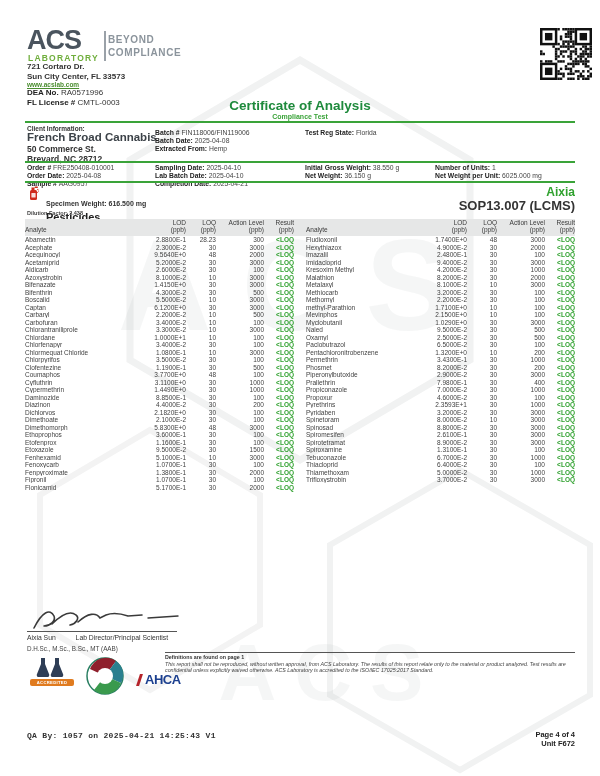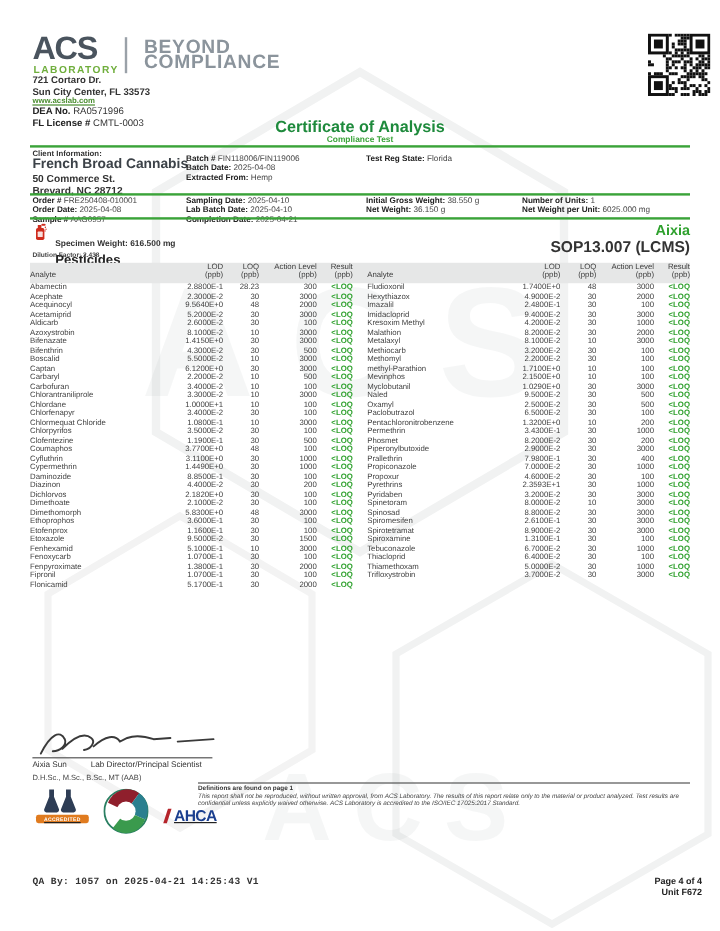--- a/index.html
+++ b/index.html
@@ -6,21 +6,21 @@
   body { background:#888; font-family:"Liberation Sans", sans-serif; }
   .page { width:600px; height:776px; background:#fff; position:relative; margin:0 auto; overflow:hidden; color:#222; }
   .layer { position:absolute; z-index:1; }
   
   .wm { position:absolute; inset:0; z-index:0; pointer-events:none; }
 
   
   .logo-acs { position:absolute; left:27px; top:28px; font-weight:bold; font-size:27px; letter-spacing:-1px; color:#4a545e; line-height:24px; }
   .logo-lab { position:absolute; left:28px; top:53px; font-weight:bold; font-size:8.5px; letter-spacing:1.2px; color:#6fae3c; }
   .logo-pipe { position:absolute; left:104px; top:31px; width:2px; height:30px; background:#9aa1a8; }
-  .logo-tag { position:absolute; left:120px; top:33px; font-size:16px; font-weight:bold; color:#8b949c; letter-spacing:0.6px; line-height:13px; }
+  .logo-tag { position:absolute; left:108px; top:33px; font-size:10px; font-weight:bold; color:#8b949c; letter-spacing:0.6px; line-height:13px; }
   .addr { position:absolute; left:27px; top:62px; font-size:8px; font-weight:bold; color:#333; line-height:9.5px; }
   .weblink { position:absolute; left:27px; top:81px; font-size:6.5px; font-weight:bold; color:#4a8d2f; text-decoration:underline; }
   .lic { position:absolute; left:27px; top:88px; font-size:8px; color:#333; line-height:9.5px; }
   .lic b { color:#222; }
   .sampleinfo { position:absolute; right:70px; top:30px; width:160px; text-align:right; font-size:8px; line-height:9.5px; color:#333; }
   .sampleinfo .sname { color:#3aa339; font-weight:bold; }
   .sampleinfo .smx { font-weight:bold; }
   .qr { position:absolute; right:8px; top:28px; width:52px; height:52px; }
 
   
@@ -62,31 +62,31 @@
   .sig-scribble { position:absolute; left:30px; top:604px; }
   .sig-line { position:absolute; left:27px; top:631px; width:150px; height:1px; background:#555; }
   .sig-names { position:absolute; left:27px; top:634px; font-size:6.8px; color:#333; }
   .sig-names .role { margin-left:18px; }
   .sig-creds { position:absolute; left:27px; top:645px; font-size:6.3px; color:#444; }
 
   
   .defs { position:absolute; left:165px; right:25px; top:652px; border-top:1px solid #555; padding-top:1px; }
   .defs .dt { font-size:5.3px; font-weight:bold; color:#333; }
   .defs .dd { font-size:5.3px; font-style:italic; color:#444; line-height:6.2px; margin-top:1px; }
-  .badges { position:absolute; left:30px; top:656px; display:flex; align-items:flex-start; gap:12px;text-decoration:underline; }
+  .badges { position:absolute; left:30px; top:656px; display:flex; align-items:flex-start; gap:12px; }
   .badge1 { width:44px; text-align:center; }
   .badge1 .flasks { display:flex; justify-content:center; gap:2px; }
   .ribbon { margin-top:1px; background:#e07b1f; color:#fff; font-size:4.2px; font-weight:bold; padding:1px 2px; border-radius:2px; letter-spacing:0.3px; }
   .badge2 { margin-top:1px; }
   .ahca { margin-top:16px; display:flex; align-items:center; }
   .ahca .mark { width:8px; height:12px; position:relative; margin-right:1px; }
   .ahca .mark:before { content:""; position:absolute; left:2px; top:0; width:3px; height:12px; background:#b5232a; transform:skewX(-18deg); }
   .ahca .txt { font-size:13px; font-weight:bold; color:#1b3f8f; letter-spacing:-0.5px; }
   .qa { position:absolute; left:27px; top:731px; font-family:"Liberation Mono","DejaVu Sans Mono",monospace; font-size:8px; font-weight:bold; color:#333; letter-spacing:0.3px; }
-  .pageinfo { position:absolute; right:15px; top:730px; text-align:right; font-size:7.5px; font-weight:bold; color:#222; line-height:9px; }
+  .pageinfo { position:absolute; right:25px; top:730px; text-align:right; font-size:7.5px; font-weight:bold; color:#222; line-height:9px; }
 </style>
 </head>
 <body>
 
 <div class="page">
 
   <svg class="wm" width="600" height="776" viewBox="0 0 600 776">
     <polygon points="300,60 470,160 470,360 300,460 130,360 130,160" fill="none" stroke="#f1f2f2" stroke-width="7"></polygon>
     <polygon points="460,470 590,545 590,695 460,770 330,695 330,545" fill="none" stroke="#f1f2f2" stroke-width="6"></polygon>
     <polygon points="150,430 260,495 260,625 150,690 40,625 40,495" fill="none" stroke="#f3f3f3" stroke-width="6"></polygon>

